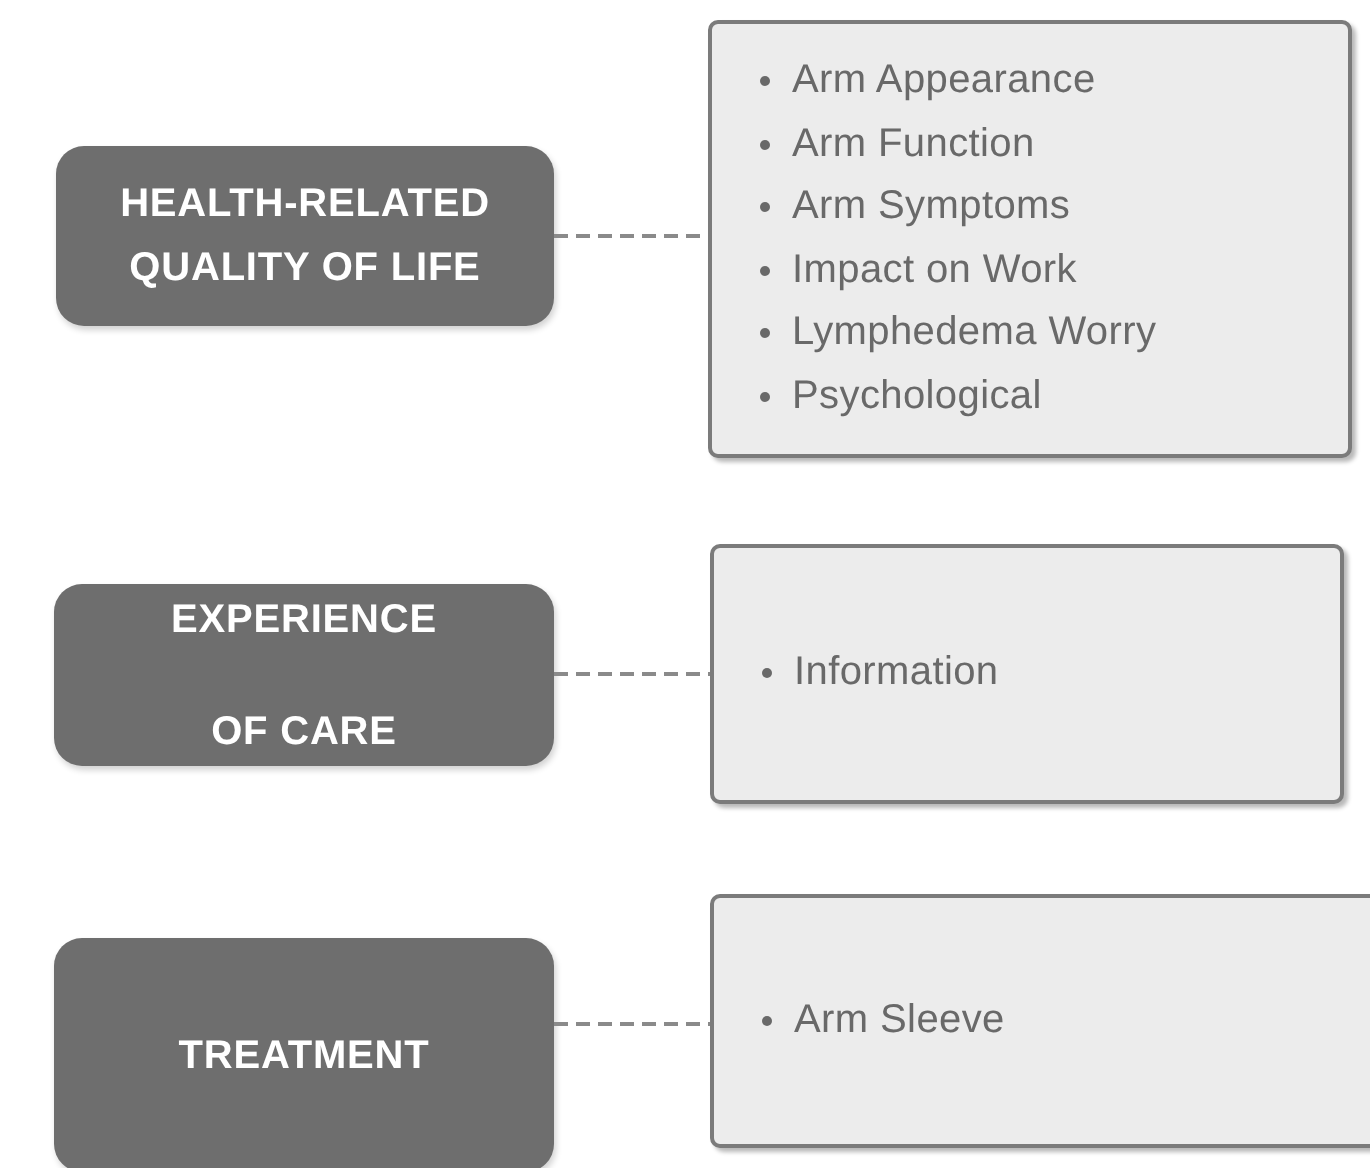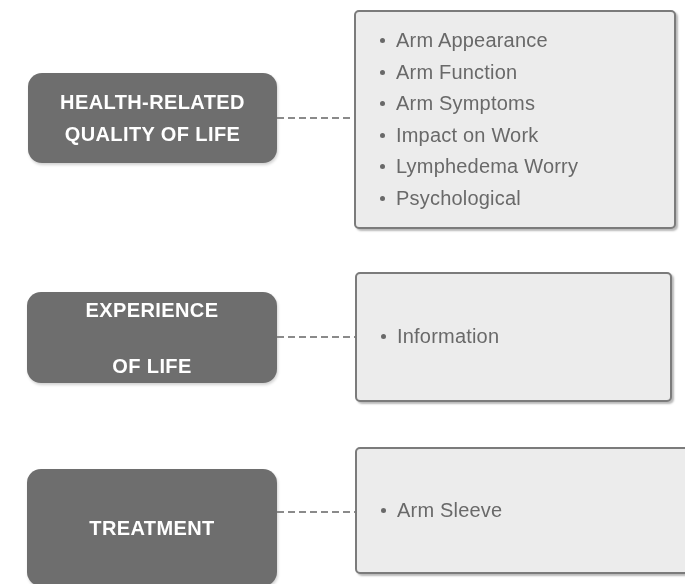--- a/index.html
+++ b/index.html
@@ -100,21 +100,21 @@
       <li>Arm Function</li>
       <li>Arm Symptoms</li>
       <li>Impact on Work</li>
       <li>Lymphedema Worry</li>
       <li>Psychological</li>
     </ul>
   </div>
 
   <div class="category-box" style="left:27px; top:292px; width:250px; height:91px;gap:24px;">
     <span class="cat-line">EXPERIENCE</span>
-    <span class="cat-line">OF LIFE</span>
+    <span class="cat-line">OF CARE</span>
   </div>
   <div class="connector" style="left:277px; top:336px; width:78px;"></div>
   <div class="panel" style="left:355px; top:272px; width:317px; height:130px;">
     <ul class="items">
       <li>Information</li>
     </ul>
   </div>
 
   <div class="category-box" style="left:27px; top:469px; width:250px; height:117px;">
     <span class="cat-line">TREATMENT</span>

